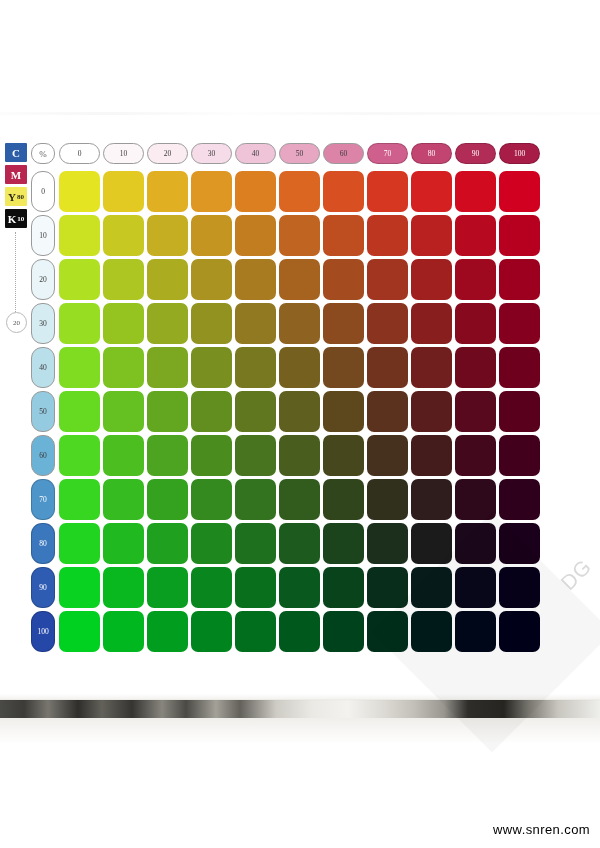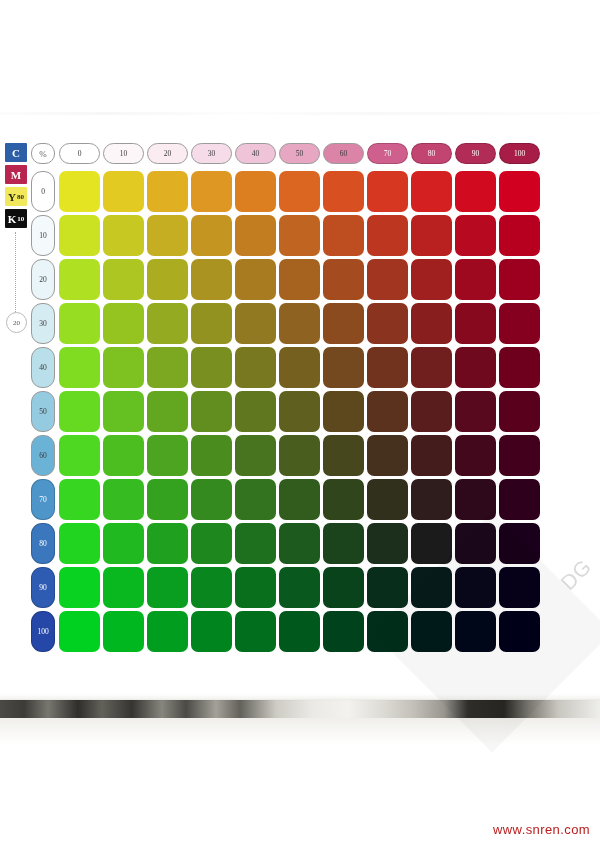--- a/index.html
+++ b/index.html
@@ -54,21 +54,21 @@
     color:rgba(120,120,120,0.28);
     transform:rotate(-45deg);
     transform-origin:0 0;
     pointer-events:none;
     white-space:nowrap;
   }
   #site-watermark{
     position:absolute;right:10px;top:822px;
     font-family:"Liberation Sans", sans-serif;
     font-size:13px;
-    color:#b91c1c;
+    color:#000000;
     letter-spacing:.4px;
   }
 
   
   #ink-legend{
     position:absolute;left:5px;top:143px;
     display:flex;flex-direction:column;gap:3px;
   }
   .ink-chip{
     width:22px;height:19px;

